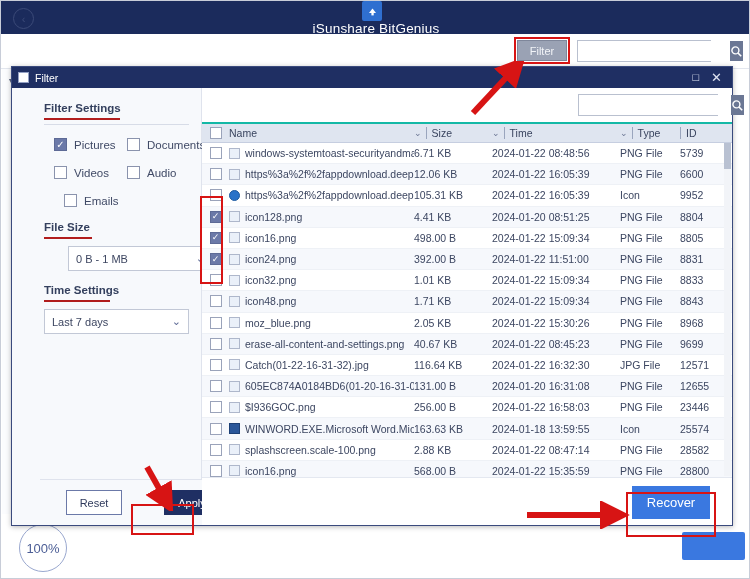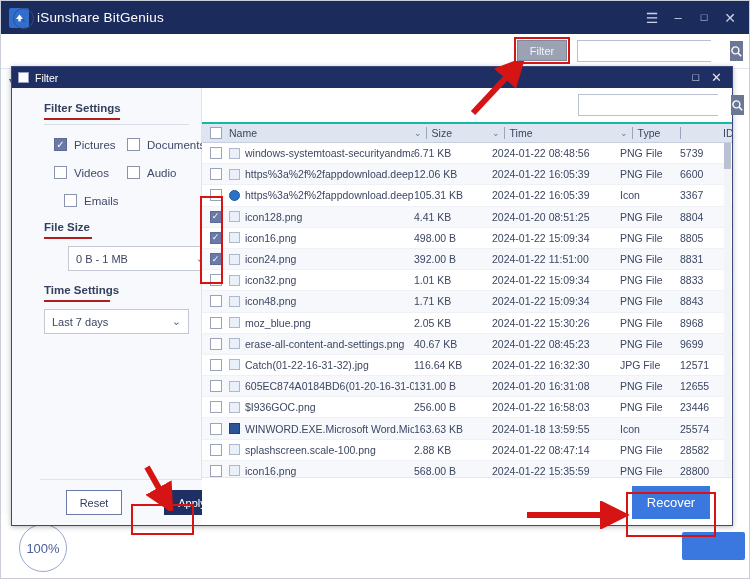--- a/index.html
+++ b/index.html
@@ -10,21 +10,21 @@
     background:#ffffff; position:relative;
   }
   #app {
     position:absolute; left:0; top:0; width:750px; height:579px;
     background:#ffffff; border:1px solid #c8cdd8; overflow:hidden;
   }
 
   
   .titlebar {
     position:absolute; left:0; top:0; width:750px; height:33px;
-    background:#1b2b5c; display:flex; align-items:center; padding:0 8px;
+    background:#1b2b5c; display:flex; align-items:center; padding:0 8px;flex-direction:column;
   }
   .app-logo {
     width:20px; height:20px; background:#2f6fd0; border-radius:2px;
     display:flex; align-items:center; justify-content:center;
     margin-right:8px; flex:0 0 auto;
   }
   .app-logo svg { display:block; }
   .app-title { color:#ffffff; font-size:13.5px; letter-spacing:.2px; }
   .tb-spacer { flex:1 1 auto; }
   .tb-btn {
@@ -184,21 +184,21 @@
   .rcb.on:after { content:"✓"; color:#fff; font-size:9px; line-height:1; }
   .c-name { width:185px; display:flex; align-items:center; gap:5px; overflow:hidden; flex:0 0 auto; }
   .fico { width:11px; height:11px; flex:0 0 auto; border:1px solid #aeb7cb; background:#eef1f7; }
   .fico.png { background:#eaf0f9; }
   .fico.ico { background:#2a72c8; border-color:#1e5aa0; border-radius:50%; }
   .fico.word { background:#2a5699; border-color:#1c3f75; }
   .nm { white-space:nowrap; overflow:hidden; text-overflow:clip; }
   .c-size { width:78px; flex:0 0 auto; }
   .c-time { width:128px; flex:0 0 auto; }
   .c-type { width:60px; flex:0 0 auto; }
-  .c-id   { width:56px; flex:0 0 auto;gap:37px; }
+  .c-id   { width:56px; flex:0 0 auto; }
 
   .vscroll {
     position:absolute; right:1px; top:55px; width:7px; bottom:49px; background:#f2f4f8;
   }
   .vthumb { position:absolute; left:0; top:0; width:7px; height:26px; background:#b9c1d2; }
 
   .grid-footer {
     position:absolute; left:0; right:0; bottom:0; height:48px;
     background:#ffffff; border-top:1px solid #e4e8f0;
   }
@@ -452,21 +452,21 @@
                 <div class="c-cb">
                   <span class="rcb"></span>
                 </div>
                 <div class="c-name">
                   <span class="fico ico"></span>
                   <span class="nm">https%3a%2f%2fappdownload.deepl.co</span>
                 </div>
                 <div class="c-size">105.31 KB</div>
                 <div class="c-time">2024-01-22 16:05:39</div>
                 <div class="c-type">Icon</div>
-                <div class="c-id">3367</div>
+                <div class="c-id">9952</div>
               </div>
               <div class="grow alt">
                 <div class="c-cb">
                   <span class="rcb on"></span>
                 </div>
                 <div class="c-name">
                   <span class="fico png"></span>
                   <span class="nm">icon128.png</span>
                 </div>
                 <div class="c-size">4.41 KB</div>

